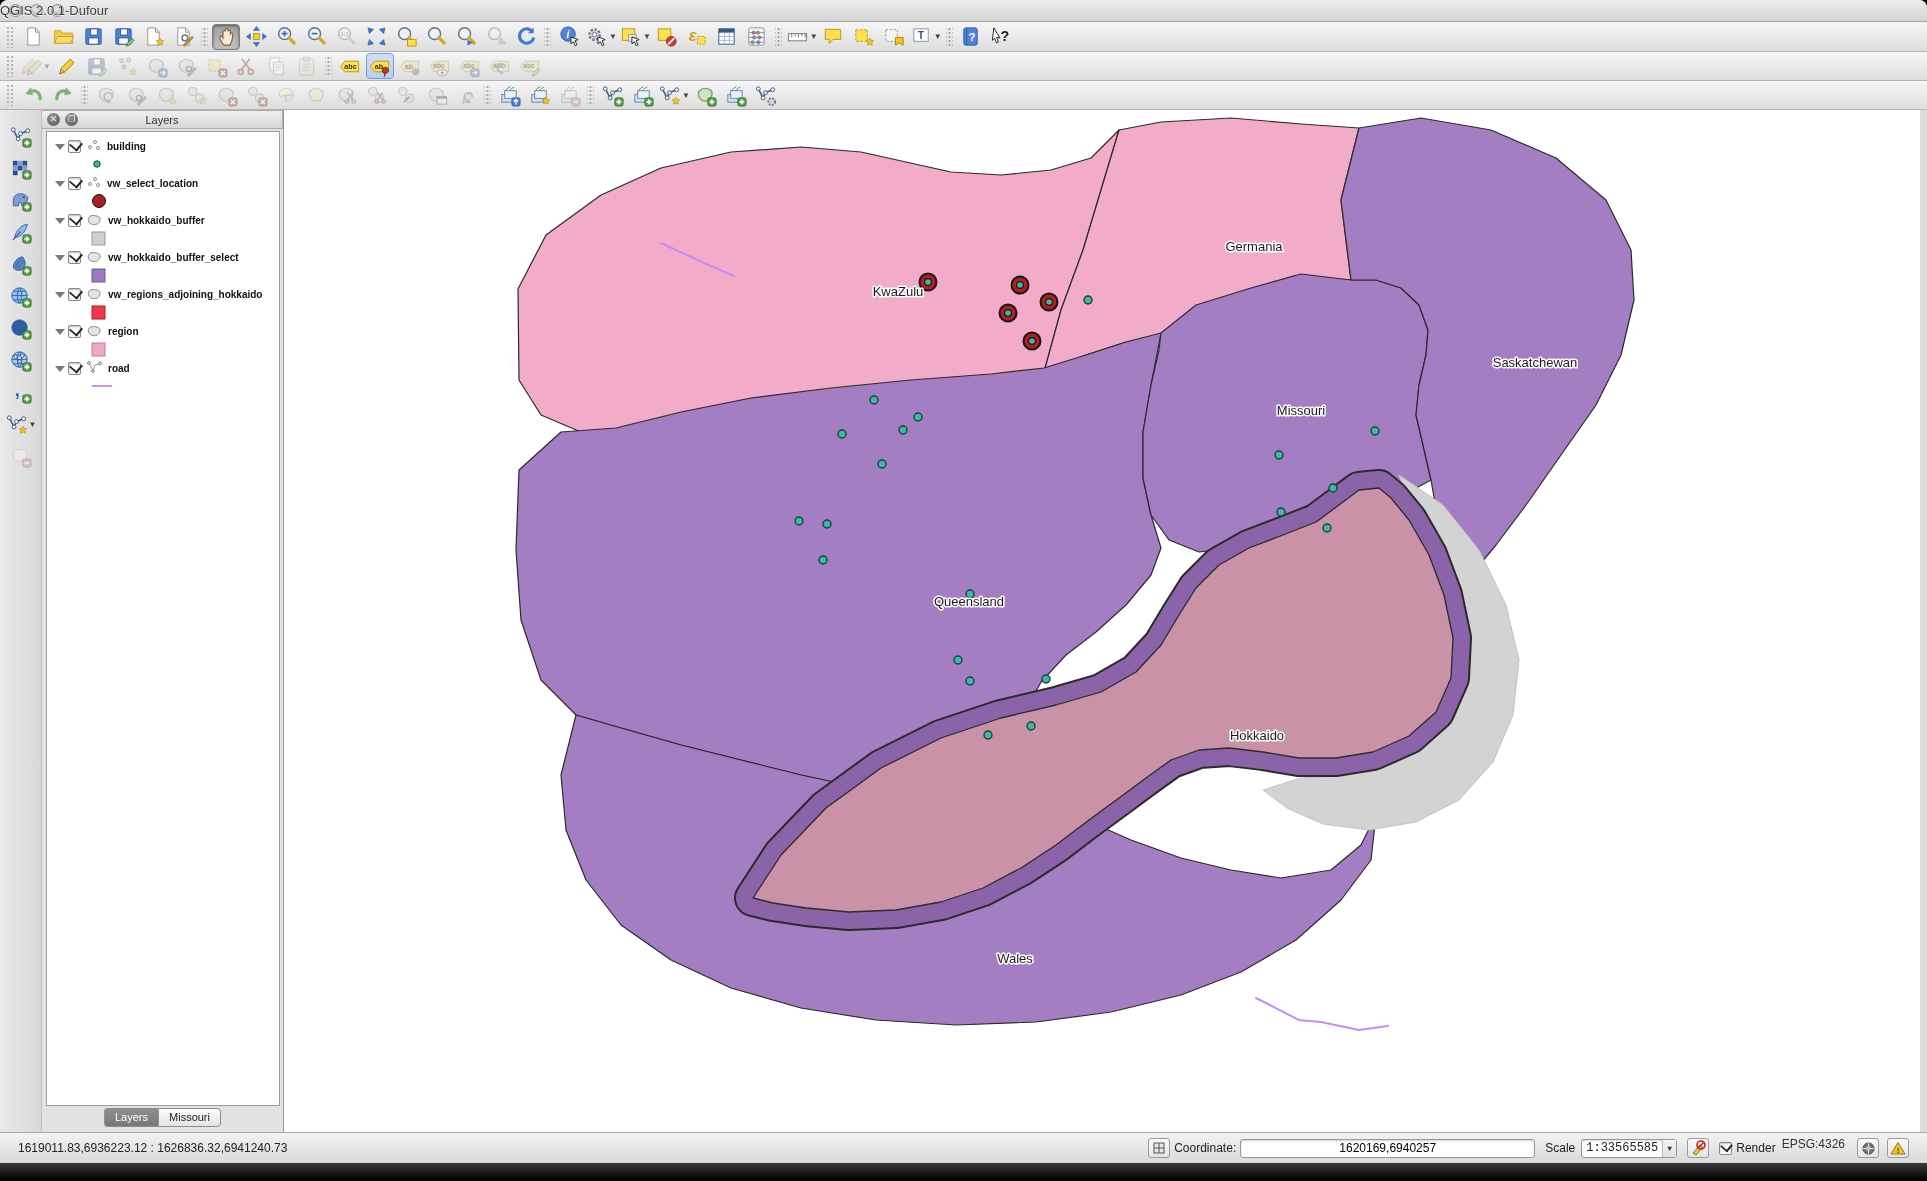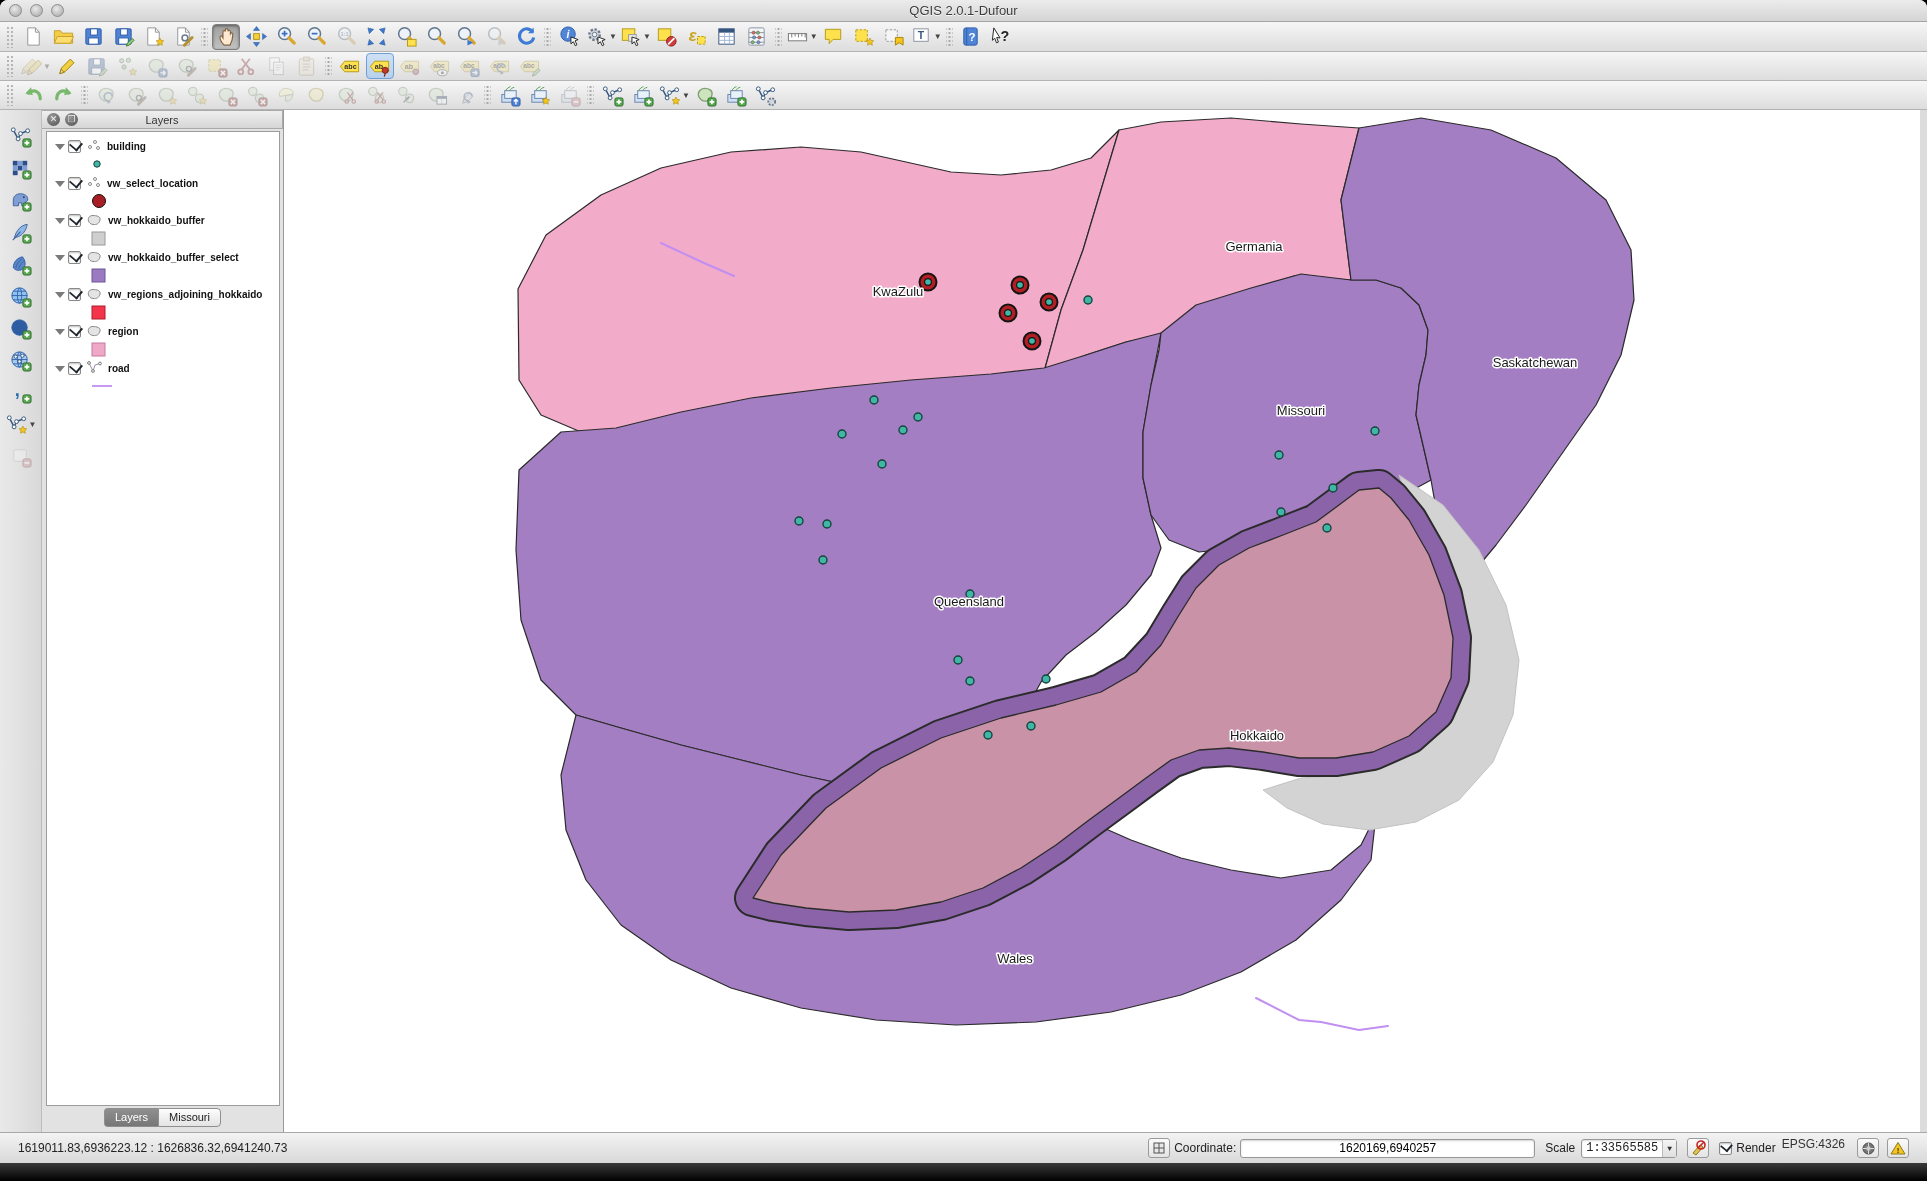--- a/index.html
+++ b/index.html
@@ -7,21 +7,21 @@
     font-family:"Liberation Sans", sans-serif; }
   #window { position:absolute; inset:0; background:#e6e6e6; border-radius:8px 8px 0 0; overflow:hidden; }
 
   
   #titlebar { position:absolute; left:0; top:0; right:0; height:22px;
     background:linear-gradient(#ececec,#d4d4d4); border-bottom:1px solid #a5a5a5;
     display:flex; align-items:center; }
   .traffic { width:13px; height:13px; border-radius:50%; margin-left:8px;
     background:radial-gradient(circle at 40% 35%, #e9e9e9, #b9b9b9 70%); border:1px solid #8d8d8d; }
   .traffic:first-child { margin-left:9px; }
-  #title-text { position:absolute; left:0; right:0; text-align:center; font-size:13px; color:#3c3c3c;
+  #title-text { position:absolute; left:0; right:0; font-size:13px; color:#3c3c3c;
     text-shadow:0 1px 0 rgba(255,255,255,.8); }
 
   
   .tbrow { position:absolute; left:0; right:0; background:linear-gradient(#f6f6f6,#dddddd);
     border-bottom:1px solid #b3b3b3; display:flex; align-items:center; padding-left:6px; }
   #tb1 { top:22px; height:30px; }
   #tb2 { top:52px; height:29px; }
   #tb3 { top:81px; height:29px; }
   .tbtn { height:26px; min-width:28px; border-radius:4px; display:flex; align-items:center;
     justify-content:center; margin:0 1px; position:relative; }

